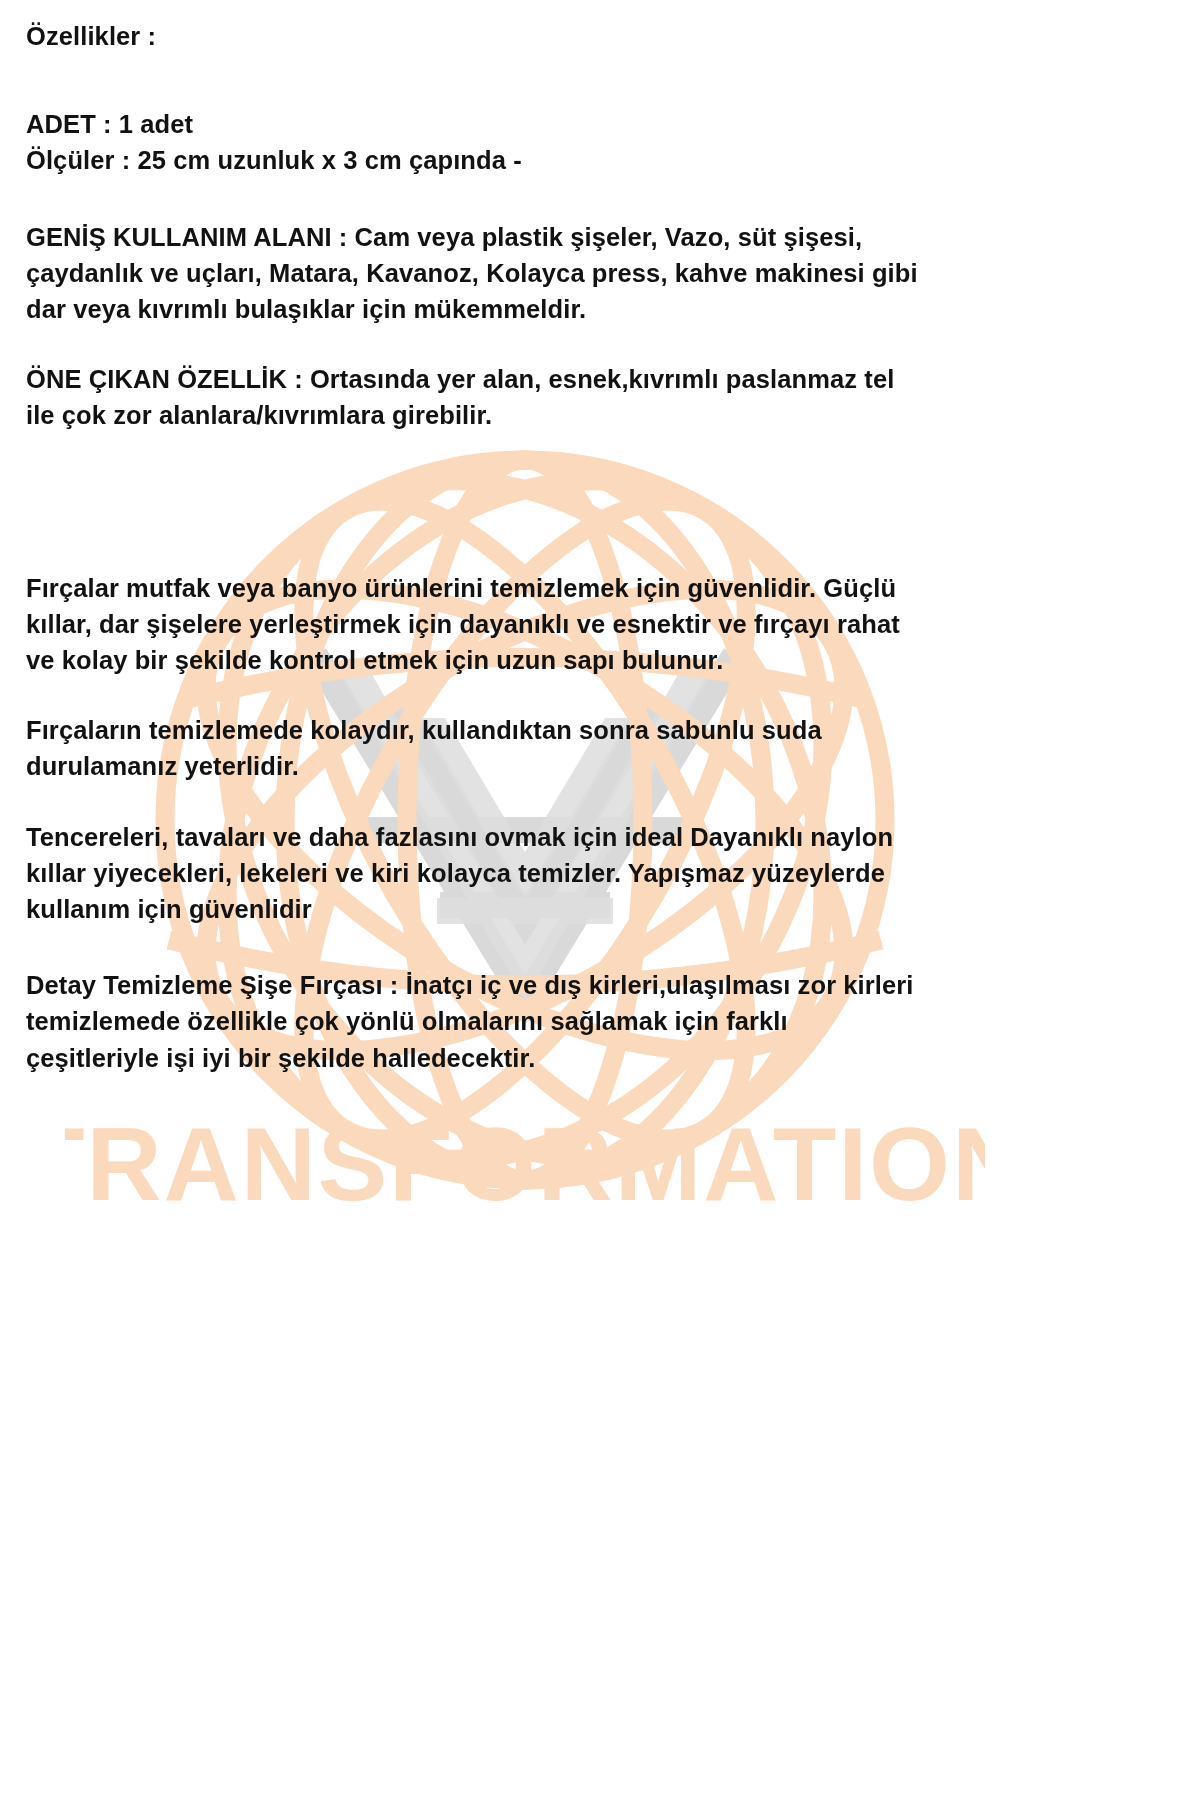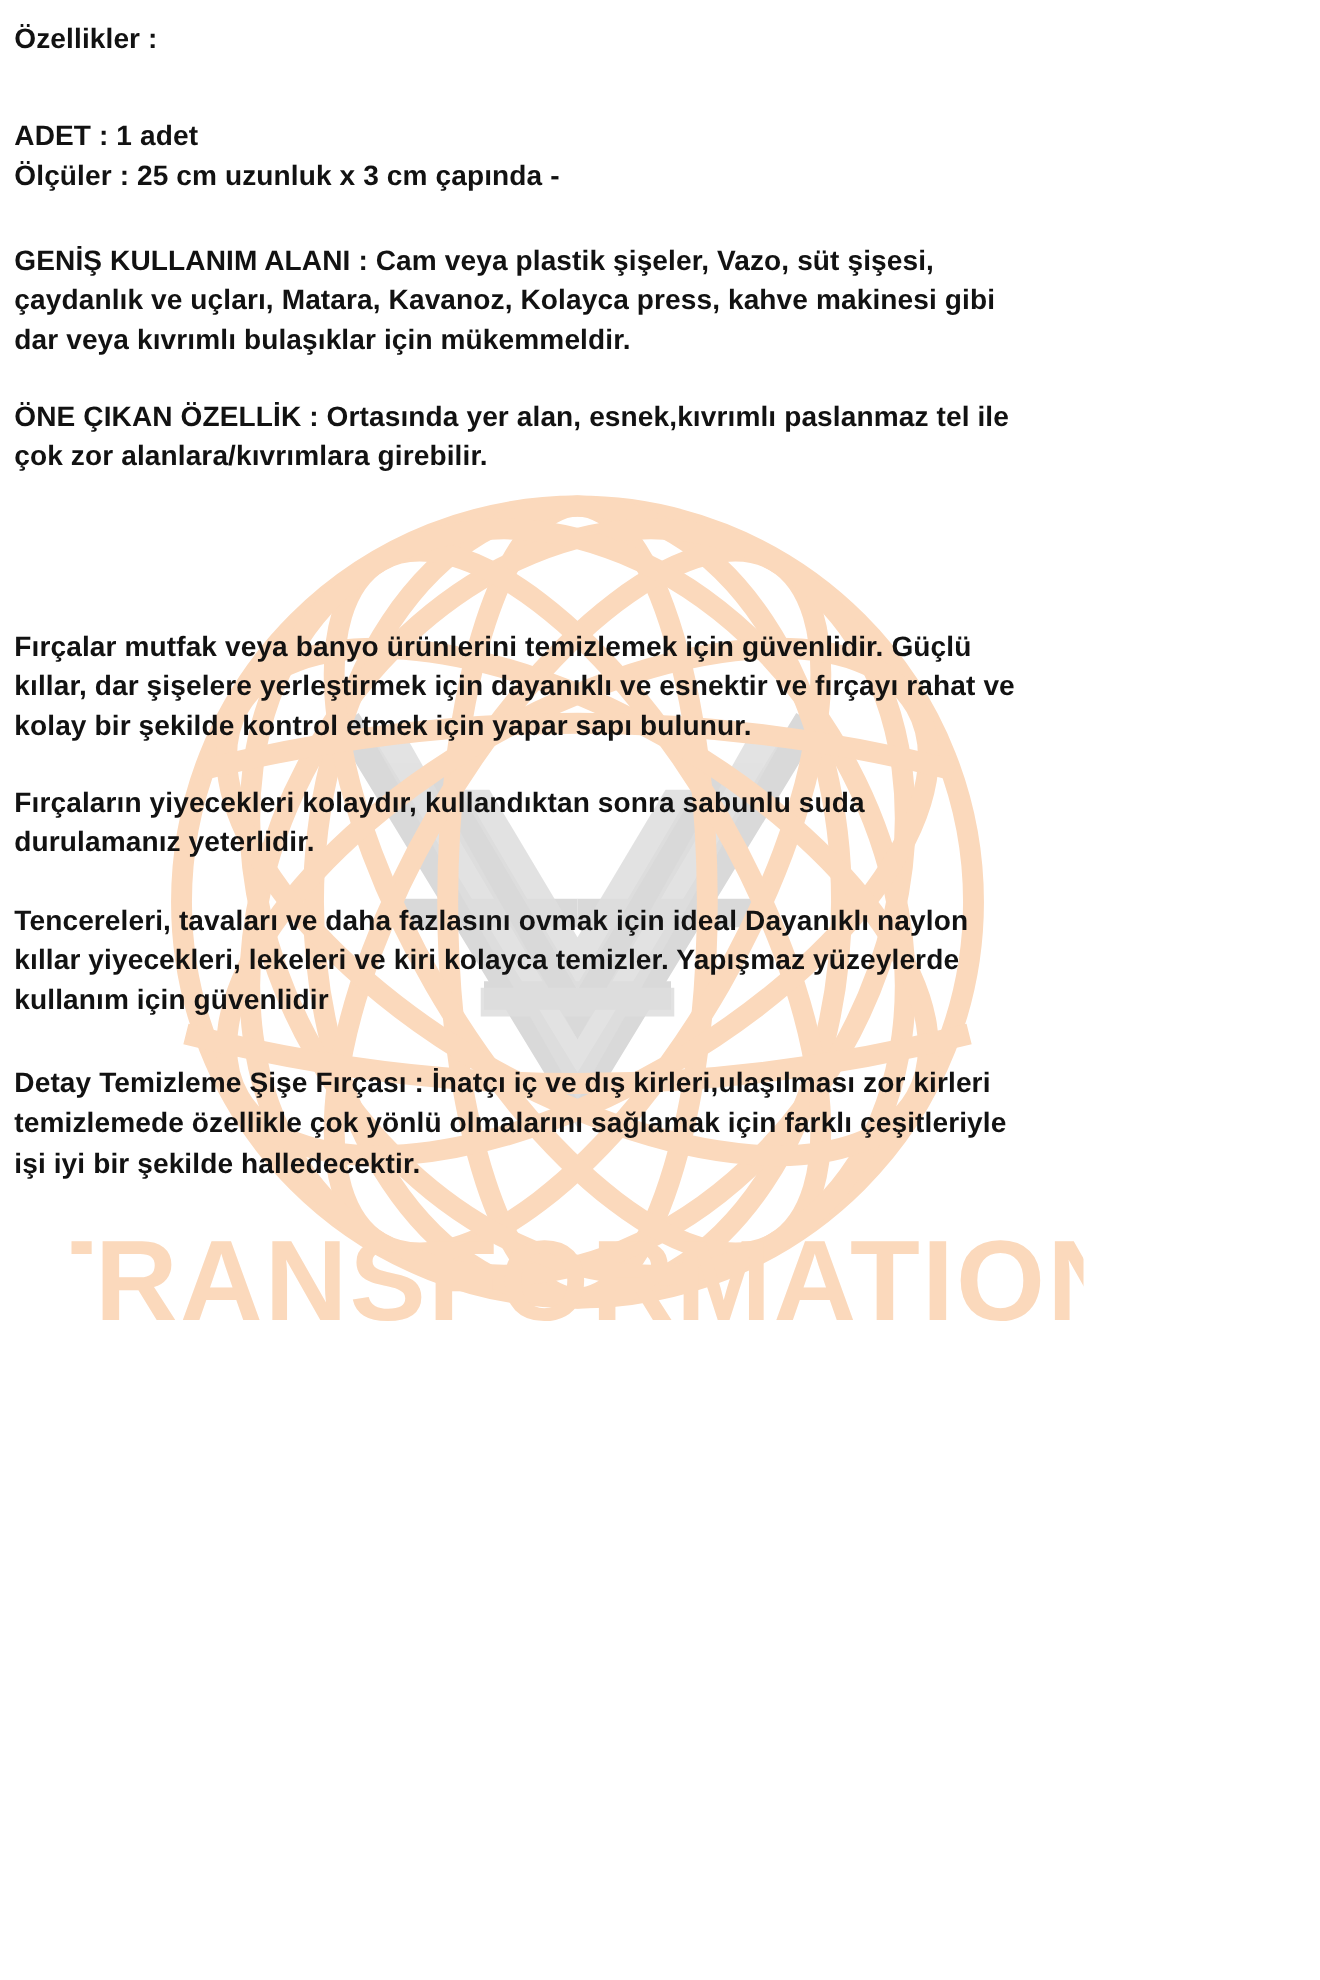--- a/index.html
+++ b/index.html
@@ -33,21 +33,21 @@
     left: 65px;
     top: 400px;
     width: 920px;
     height: 900px;
   }
 
   
   #doc {
     position: relative;
     z-index: 2;
-    padding: 18px 30px 0 13px;
+    padding: 18px 30px 0 26px;
     width: 954px;
   }
   .blk {
     margin: 0;
     font-size: 25.5px;
     line-height: 1.42;
     letter-spacing: 0.1px;
     font-weight: 700;
     color: #121212;
     max-width: 1035px;
@@ -126,25 +126,25 @@
 
 
   <div class="spacer-md"></div>
 
 
   <div class="spacer-md"></div>
 
 
   <div class="spacer-md"></div>
 
-  <p class="blk">Fırçalar mutfak veya banyo ürünlerini temizlemek için güvenlidir. Güçlü kıllar, dar şişelere yerleştirmek için dayanıklı ve esnektir ve fırçayı rahat ve kolay bir şekilde kontrol etmek için yapar sapı bulunur.</p>
+  <p class="blk">Fırçalar mutfak veya banyo ürünlerini temizlemek için güvenlidir. Güçlü kıllar, dar şişelere yerleştirmek için dayanıklı ve esnektir ve fırçayı rahat ve kolay bir şekilde kontrol etmek için uzun sapı bulunur.</p>
 
   <div class="spacer-md"></div>
 
-  <p class="blk">Fırçaların yiyecekleri kolaydır, kullandıktan sonra sabunlu suda durulamanız yeterlidir.</p>
+  <p class="blk">Fırçaların temizlemede kolaydır, kullandıktan sonra sabunlu suda durulamanız yeterlidir.</p>
 
   <div class="spacer-md"></div>
 
   <p class="blk">Tencereleri, tavaları ve daha fazlasını ovmak için ideal Dayanıklı naylon kıllar yiyecekleri, lekeleri ve kiri kolayca temizler. Yapışmaz yüzeylerde kullanım için güvenlidir</p>
 
   <div class="spacer-lg"></div>
 
   <p class="blk">Detay Temizleme Şişe Fırçası : İnatçı iç ve dış kirleri,ulaşılması zor kirleri temizlemede özellikle çok yönlü olmalarını sağlamak için farklı çeşitleriyle işi iyi bir şekilde halledecektir.</p>
 
 </main>

